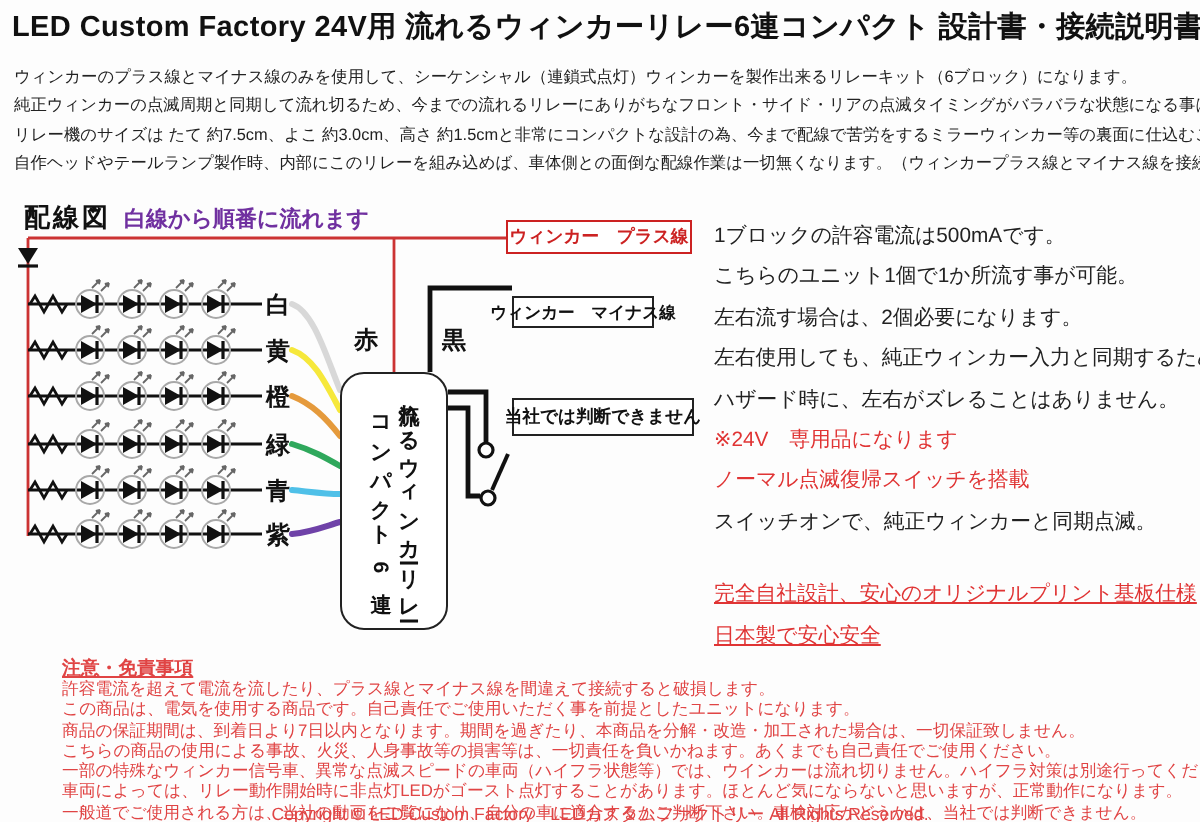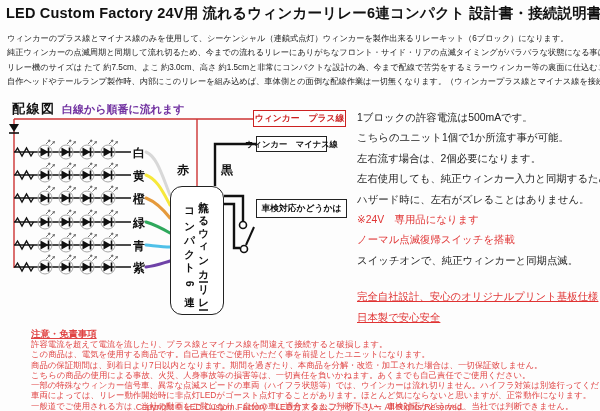--- a/index.html
+++ b/index.html
@@ -22,21 +22,21 @@
   .relay-box{
     left:170px;top:186px;width:54px;height:129px;background:#fff;
     border:1.6px solid #222;border-radius:12px;box-sizing:border-box;
     display:flex;justify-content:center;
   }
   .relay-box .vtxt{writing-mode:vertical-rl;font-size:10.5px;font-weight:bold;letter-spacing:1.6px;color:#111;}
   .relay-main{padding-top:6px;}
   .relay-sub{padding-top:14px;}
   .tagbox{box-sizing:border-box;display:flex;align-items:center;justify-content:center;background:#fff;font-weight:bold;}
   .tag-plus{left:253px;top:110px;width:93px;height:17px;border:1.6px solid #cc2222;color:#cc2222;font-size:8.8px;}
-  .tag-minus{left:256px;top:136px;width:71px;height:16px;border:1.4px solid #222;color:#111;font-size:8.3px;}
+  .tag-minus{left:256px;top:148px;width:71px;height:16px;border:1.4px solid #222;color:#111;font-size:8.3px;}
   .tag-switch{left:256px;top:199px;width:91px;height:19px;border:1.4px solid #222;color:#111;font-size:8.8px;}
   .right-notes{left:357px;top:111px;font-size:10.4px;color:#222;}
   .right-notes .rn{height:20.4px;}
   .right-notes .red{color:#e03434;}
   .right-notes .redu{color:#e03434;text-decoration:underline;}
   .right-notes .gap{height:16px;}
   .warnings{left:31px;top:328px;color:#e04444;font-size:8.4px;line-height:10.3px;}
   .warn-heading{font-weight:bold;text-decoration:underline;font-size:9.4px;line-height:11px;}
   .copyright{left:0;top:402px;width:600px;text-align:center;font-size:8.8px;color:#e04444;text-decoration:underline;}
 </style>
@@ -158,21 +158,21 @@
   </g>
 </svg>
 
 <div class="abs relay-box">
   <span class="vtxt relay-sub">コンパクト　6連</span>
   <span class="vtxt relay-main">流れるウィンカーリレー</span>
 </div>
 
 <div class="abs tagbox tag-plus">ウィンカー　プラス線</div>
 <div class="abs tagbox tag-minus">ウィンカー　マイナス線</div>
-<div class="abs tagbox tag-switch">車検対応かどうかは</div>
+<div class="abs tagbox tag-switch">当社では判断できません</div>
 
 <div class="abs right-notes">
   <div class="rn">1ブロックの許容電流は500mAです。</div>
   <div class="rn">こちらのユニット1個で1か所流す事が可能。</div>
   <div class="rn">左右流す場合は、2個必要になります。</div>
   <div class="rn">左右使用しても、純正ウィンカー入力と同期するため</div>
   <div class="rn">ハザード時に、左右がズレることはありません。</div>
   <div class="rn red">※24V　専用品になります</div>
   <div class="rn red">ノーマル点滅復帰スイッチを搭載</div>
   <div class="rn">スイッチオンで、純正ウィンカーと同期点滅。</div>

